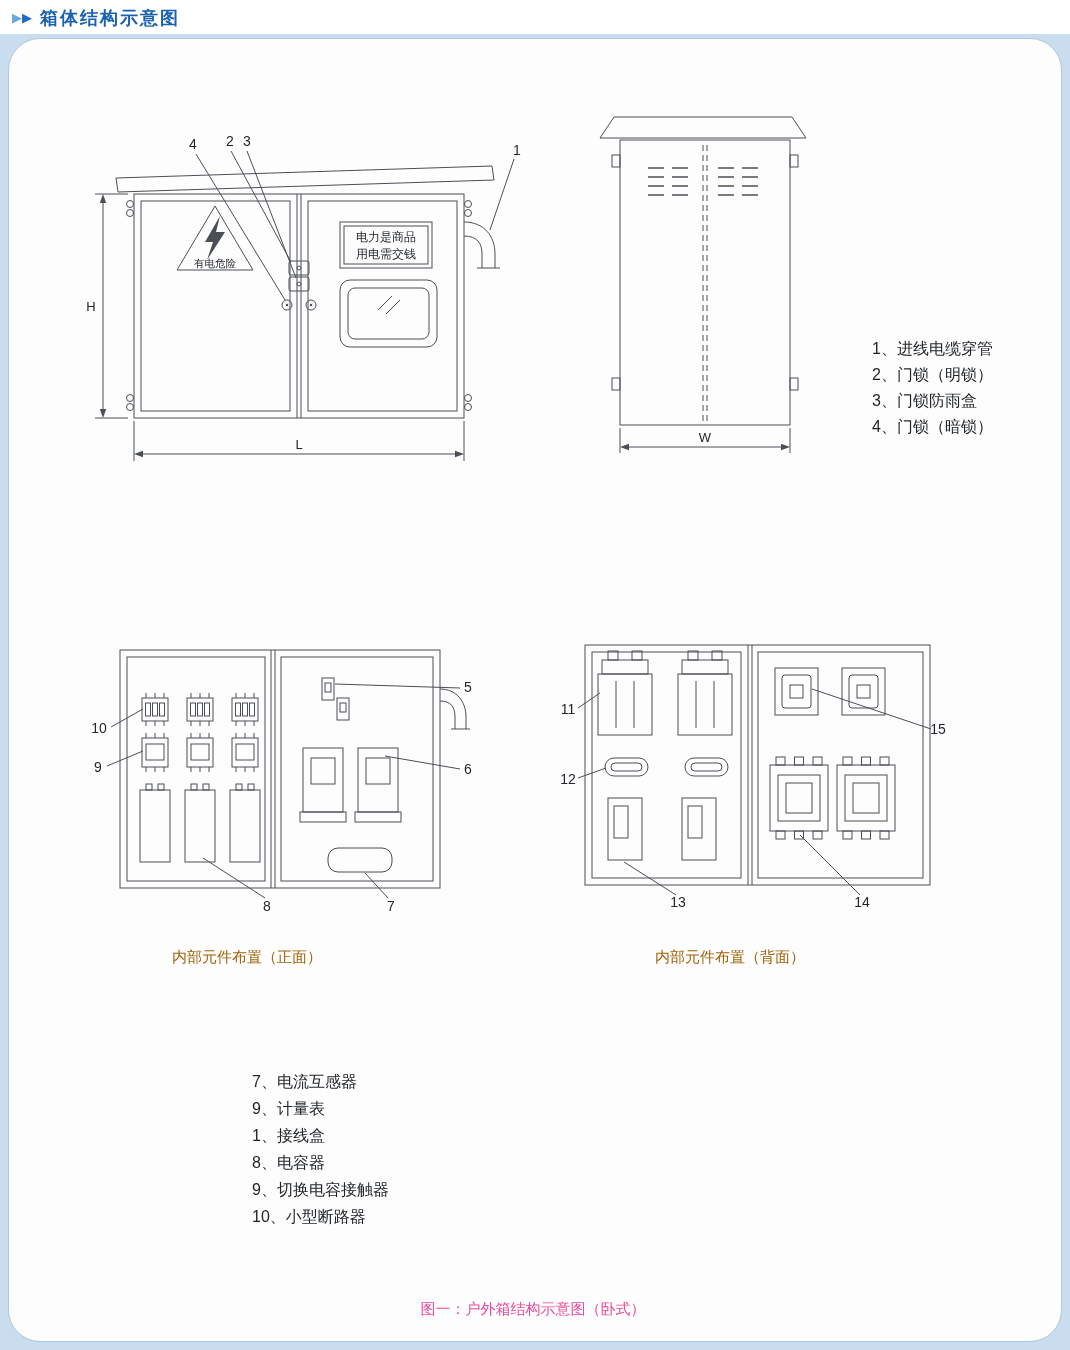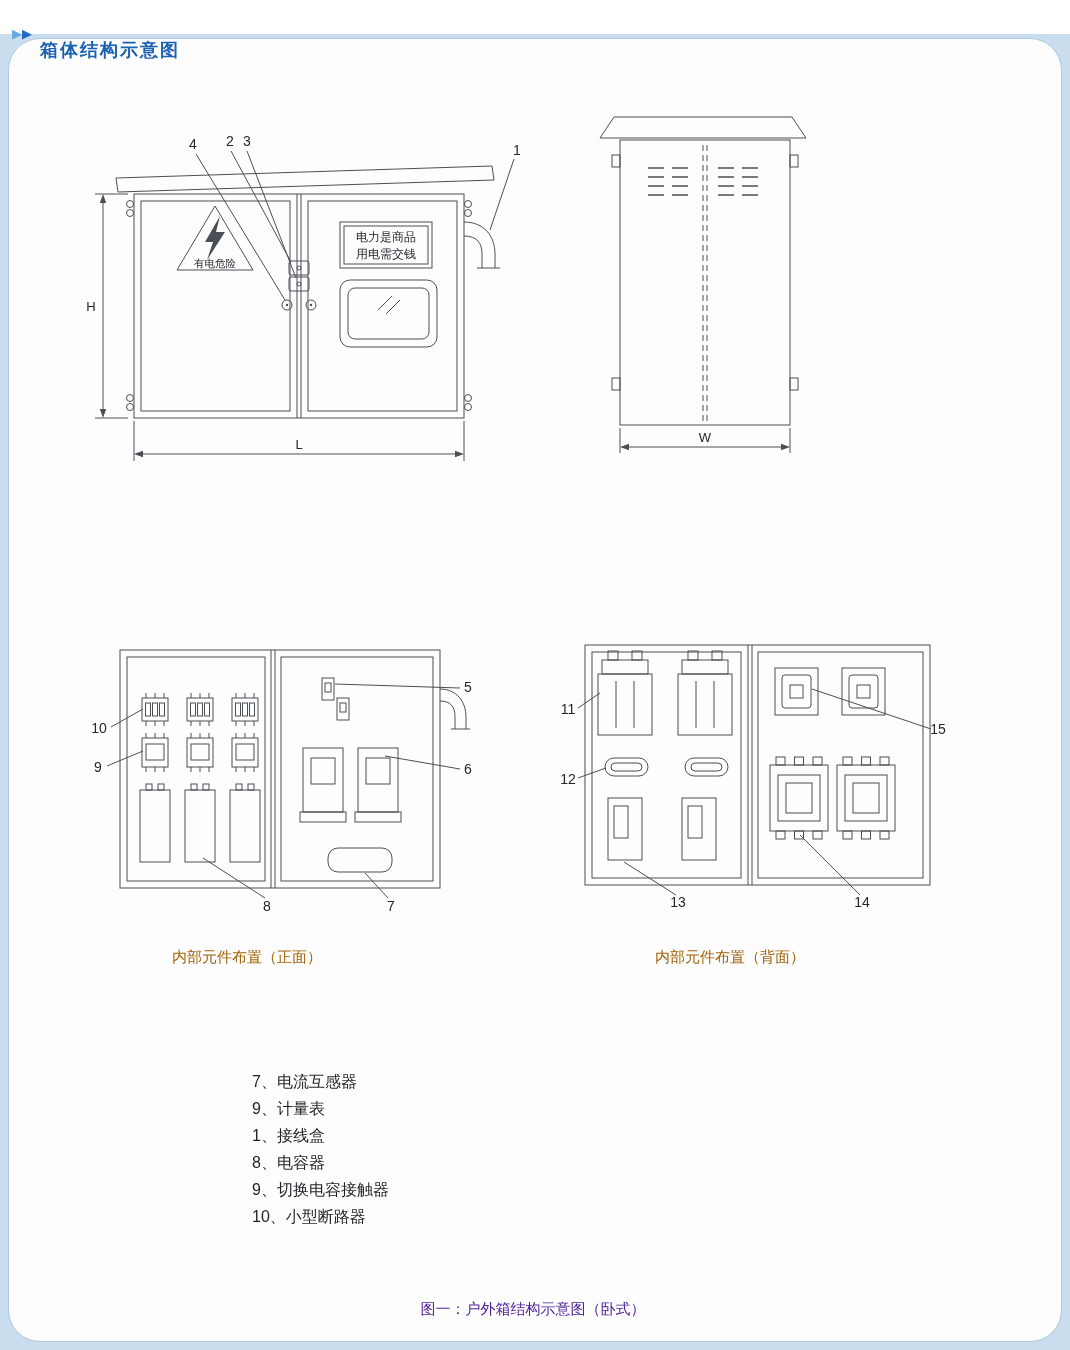--- a/index.html
+++ b/index.html
@@ -6,38 +6,38 @@
   html,body { background:#ffffff; }
   body { font-family:"Liberation Sans","DejaVu Sans",sans-serif; }
   .page { position:relative; width:1070px; height:1350px; background:#ffffff; overflow:hidden; }
   .blue-frame { position:absolute; left:0; top:34px; width:1070px; height:1316px; background:#c9ddee; }
   .panel { position:absolute; left:8px; top:38px; width:1054px; height:1304px; background:#fdfdfe;
            border:1px solid #aac9e2; border-radius:32px; }
   .title-bar { position:absolute; left:12px; top:6px; display:flex; align-items:center; z-index:5; }
   .arrow { font-size:13px; line-height:20px; }
   .arrow-light { color:#69a7dc; }
   .arrow-dark { color:#1f6cc0; margin-right:8px; }
-  .title-text { font-size:18px; font-weight:bold; color:#1a61b0; letter-spacing:2px;margin-top:32px; }
+  .title-text { font-size:18px; font-weight:bold; color:#1a61b0; letter-spacing:2px; }
   svg.diagram { position:absolute; overflow:visible; }
   .ln { fill:none; stroke:#4a4f55; stroke-width:1; }
   .ln2 { fill:none; stroke:#4a4f55; stroke-width:1.5; }
   .fill { fill:#4a4f55; stroke:none; }
   .dash { stroke-dasharray:6 4; }
   svg text { font-family:"Liberation Sans","DejaVu Sans",sans-serif; fill:#23272b; stroke:none; }
   .legend { position:absolute; color:#1f2326; }
   .legend-line { font-size:16px; line-height:26px; white-space:nowrap; }
   .legend-bottom-left .legend-line, .legend-bottom-right .legend-line { line-height:27px; }
   .legend-top { left:872px; top:336px; }
   .legend-bottom-left { left:252px; top:1068px; }
   .legend-bottom-right { left:547px; top:1068px; }
   .caption { position:absolute; font-size:15px; color:#a16207; text-align:center; width:250px; }
   .caption-front { left:122px; top:948px; }
   .caption-back { left:605px; top:948px; }
   .figure-caption { position:absolute; left:0; top:1300px; width:1030px; text-align:center;
-                    font-size:15px; color:#4c1d95;padding-left:36px; }
+                    font-size:15px; color:#ec4899;padding-left:36px; }
 </style>
 </head>
 <body>
 
 <div class="page">
 
   <div class="blue-frame"></div>
   <div class="panel"></div>
 
   <div class="title-bar">
@@ -335,20 +335,26 @@
     <text x="18" y="79" text-anchor="middle" font-size="14">11</text>
     <text x="18" y="149" text-anchor="middle" font-size="14">12</text>
     <text x="128" y="272" text-anchor="middle" font-size="14">13</text>
     <text x="312" y="272" text-anchor="middle" font-size="14">14</text>
     <text x="388" y="99" text-anchor="middle" font-size="14">15</text>
   </svg>
 
   <div class="caption caption-front">内部元件布置（正面）</div>
   <div class="caption caption-back">内部元件布置（背面）</div>
 
+  <div class="legend legend-top">
+    <div class="legend-line">1、进线电缆穿管</div>
+    <div class="legend-line">2、门锁（明锁）</div>
+    <div class="legend-line">3、门锁防雨盒</div>
+    <div class="legend-line">4、门锁（暗锁）</div>
+  </div>
 
   <div class="legend legend-bottom-left">
     <div class="legend-line">7、电流互感器</div>
     <div class="legend-line">9、计量表</div>
     <div class="legend-line">1、接线盒</div>
     <div class="legend-line">8、电容器</div>
     <div class="legend-line">9、切换电容接触器</div>
     <div class="legend-line">10、小型断路器</div>
   </div>
 

